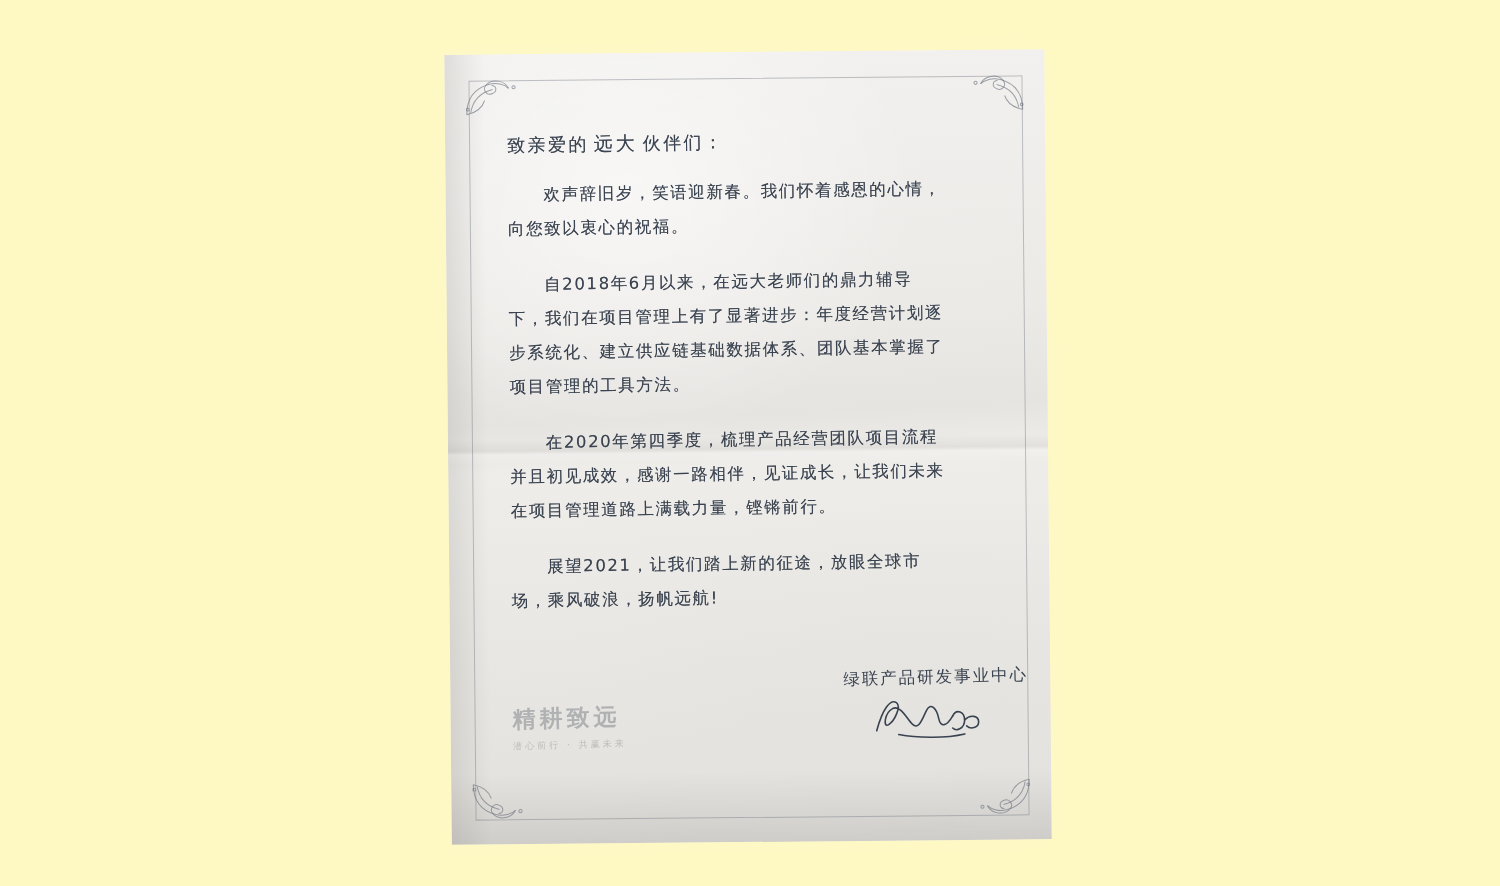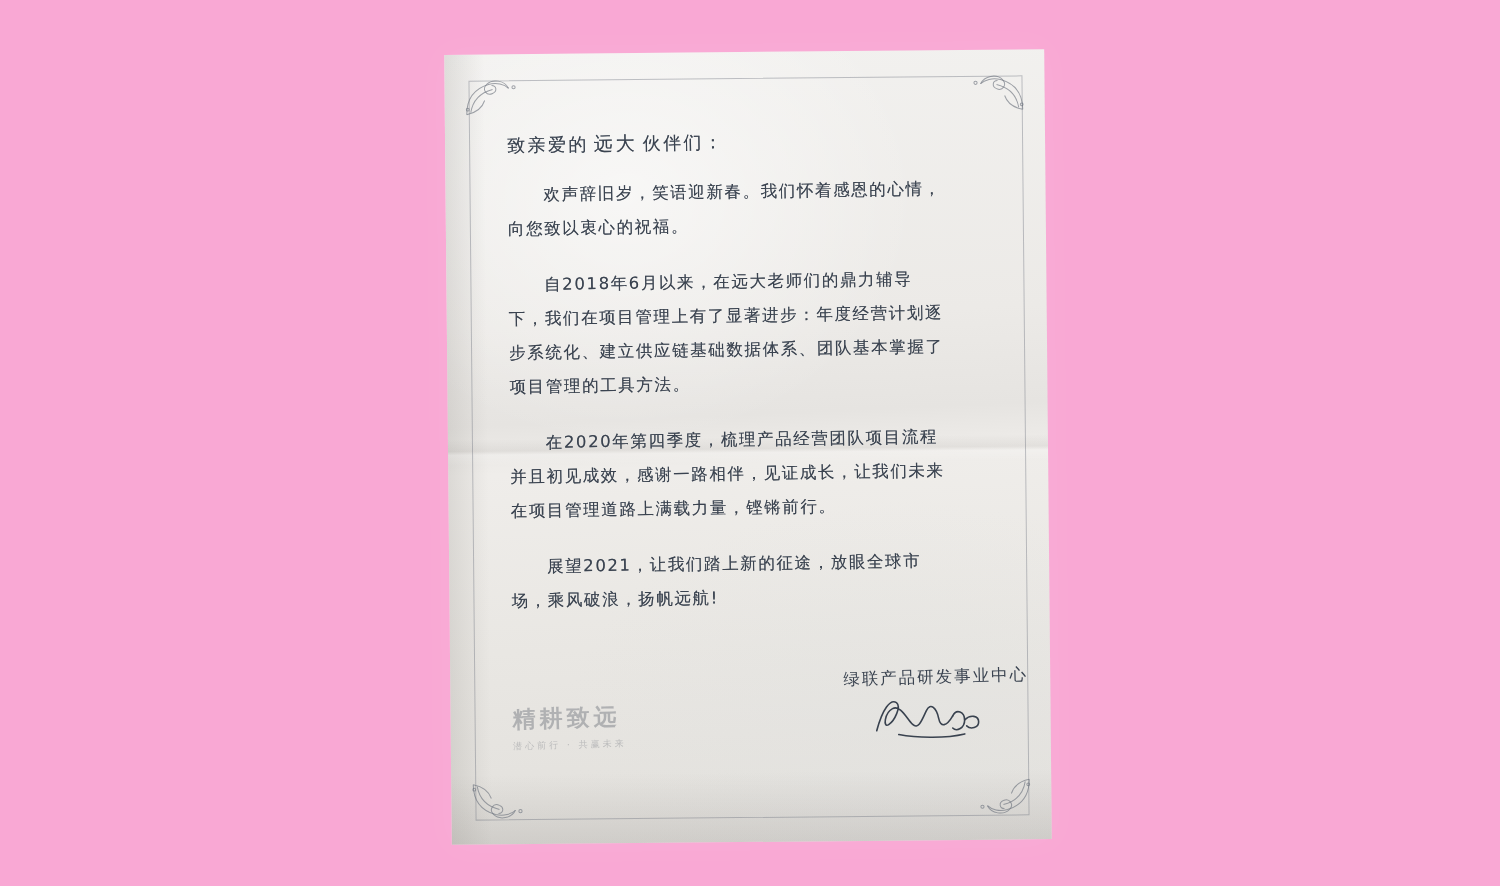--- a/index.html
+++ b/index.html
@@ -9,21 +9,21 @@
     width: 1500px;
     height: 886px;
     overflow: hidden;
     font-family: "Liberation Sans", sans-serif;
   }
 
   #stage {
     position: relative;
     width: 1500px;
     height: 886px;
-    background: #f9a8d4;
+    background: #fef9c3;
   }
 
   
   .sheet {
     position: absolute;
     left: 448px;
     top: 52px;
     width: 600px;
     height: 790px;
     background:

